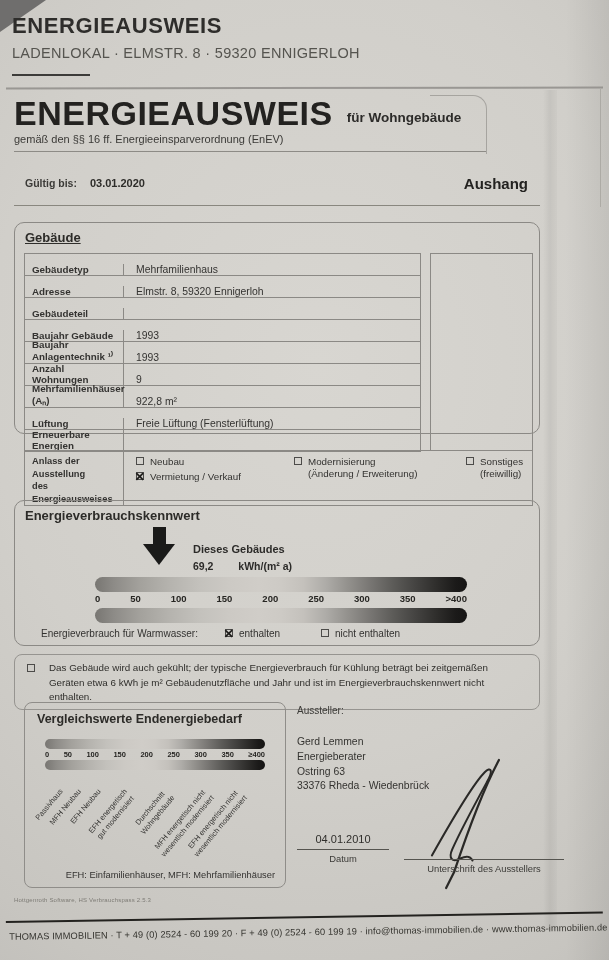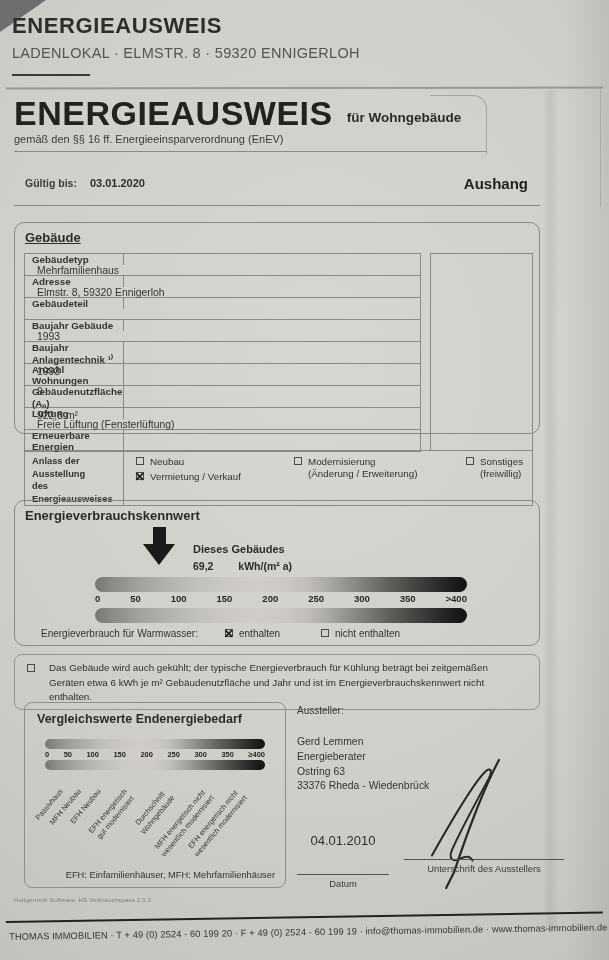--- a/index.html
+++ b/index.html
@@ -39,21 +39,21 @@
   .valid-value{margin-left:13px;font-size:11px;font-weight:bold;color:#2e2d2a;}
   .aushang{margin-left:auto;padding-right:12px;font-size:15px;font-weight:bold;color:#232220;}
 
   
   .box{position:absolute;border:1.2px solid #8b8985;border-radius:10px;box-sizing:border-box;}
   .box-header{padding:7px 0 0 10px;font-size:13px;font-weight:bold;color:#2c2b28;}
 
   
   .gebaeude{left:14px;top:222px;width:526px;height:212px;text-decoration:underline;}
   .gtable{position:absolute;left:9px;top:30px;width:397px;border:1px solid #8b8985;border-bottom:none;box-sizing:border-box;}
-  .grow{display:flex;height:22px;border-bottom:1px solid #8b8985;align-items:flex-start;box-sizing:border-box;flex-direction:column;}
+  .grow{display:flex;height:22px;border-bottom:1px solid #8b8985;align-items:flex-end;box-sizing:border-box;}
   .glabel{width:99px;padding-left:7px;font-weight:bold;font-size:9.8px;color:#343331;
     border-right:1px solid #8b8985;display:flex;align-items:center;box-sizing:border-box;flex-shrink:0;}
   .gvalue{padding-left:12px;font-size:10.4px;color:#343331;display:flex;align-items:center;}
   .photo-box{position:absolute;left:415px;top:30px;width:103px;height:198px;border:1px solid #8b8985;box-sizing:border-box;}
   .anlass{position:absolute;left:9px;top:227px;width:509px;min-height:37px;border:1px solid #8b8985;display:flex;box-sizing:border-box;}
   .anlass-label{width:99px;padding:4px 0 0 7px;font-weight:bold;font-size:9.3px;line-height:1.35;color:#343331;
     border-right:1px solid #8b8985;white-space:pre-line;box-sizing:border-box;flex-shrink:0;}
   .anlass-opts{flex:1;display:flex;padding:5px 0 2px 12px;font-size:9.8px;color:#333230;}
   .ocol1{width:158px;display:flex;flex-direction:column;gap:3px;}
   .ocol2{width:172px;}
@@ -96,21 +96,21 @@
     background:linear-gradient(90deg,#787672 0%,#8d8b87 5%,#a3a19c 12%,#b5b3ae 20%,#c3c1bc 28%,#ccc9c4 36%,#d0cdc8 44%,#cdcac5 50%,#c4c1bc 56%,#aeaca8 62%,#93918d 68%,#787673 74%,#5d5c59 80%,#454442 86%,#2e2d2b 92%,#1b1a19 97%,#161514 100%);}
   .vticks{display:flex;justify-content:space-between;font-size:7.5px;font-weight:bold;color:#262522;padding:1px 0;}
   .vlabels{position:absolute;left:20px;top:82px;width:220px;height:86px;}
   .vlabel{position:absolute;top:2px;width:0;}
   .vlabel span{position:absolute;right:0;top:0;transform:rotate(-50deg);transform-origin:100% 0;
     font-size:7.4px;line-height:1.3;white-space:pre;text-align:center;color:#333230;}
   .vlegend{position:absolute;right:10px;bottom:7px;font-size:9.3px;color:#333230;}
   .iss-label{position:absolute;left:283px;top:3px;font-size:10px;color:#3b3a37;}
   .iss-lines{position:absolute;left:283px;top:33px;font-size:10.4px;line-height:1.42;color:#343330;}
   .datum{position:absolute;left:283px;top:131px;width:92px;text-align:center;}
-  .date-val{font-size:13px;color:#2f2e2b;padding-bottom:26px;border-bottom:1.3px solid #55544f;}
+  .date-val{font-size:11px;color:#2f2e2b;padding-bottom:4px;border-bottom:1.3px solid #55544f;}
   .uline-label{margin-top:3px;font-size:9.4px;color:#3b3a37;}
   .sig{position:absolute;left:390px;top:157px;width:160px;text-align:center;border-top:1.3px solid #55544f;}
   .sig-svg{position:absolute;left:404px;top:56px;width:105px;height:132px;}
   .software{position:absolute;left:0;top:195px;font-size:6px;color:#7d7b75;letter-spacing:.2px;}
 
   
   .pfooter{position:absolute;left:0;top:921px;width:609px;transform:rotate(-.9deg);transform-origin:0 50%;}
   .footer-rule{margin:0 6px;height:2px;background:#23221f;}
   .footer-text{padding:9px 0 0 9px;font-size:9.3px;color:#35342f;letter-spacing:.1px;white-space:nowrap;}
 </style>
@@ -168,21 +168,21 @@
         </div>
         <div class="grow">
           <div class="glabel">Baujahr Anlagentechnik ¹⁾</div>
           <div class="gvalue">1993</div>
         </div>
         <div class="grow">
           <div class="glabel">Anzahl Wohnungen</div>
           <div class="gvalue">9</div>
         </div>
         <div class="grow">
-          <div class="glabel">Gebäudenutzfläche (Aₙ)</div>
+          <div class="glabel">Mehrfamilienhäuser (Aₙ)</div>
           <div class="gvalue">922,8 m²</div>
         </div>
         <div class="grow">
           <div class="glabel">Lüftung</div>
           <div class="gvalue">Freie Lüftung (Fensterlüftung)</div>
         </div>
         <div class="grow">
           <div class="glabel">Erneuerbare Energien</div>
           <div class="gvalue"></div>
         </div>

